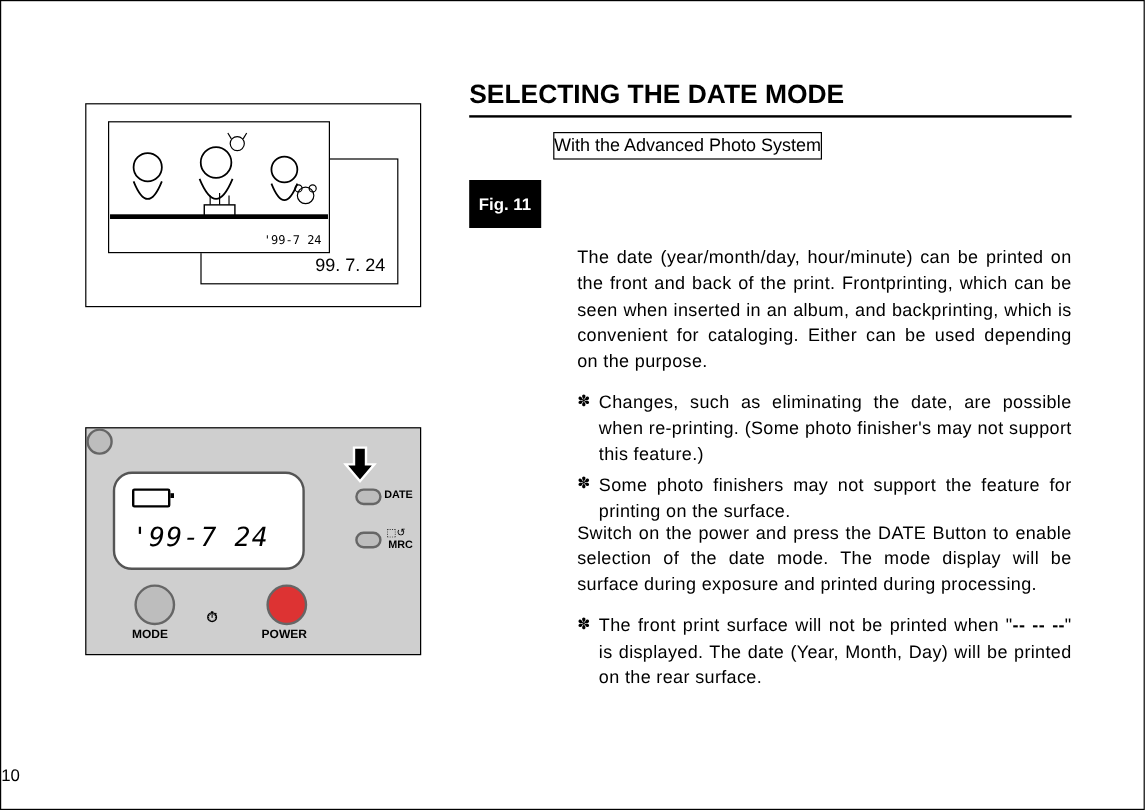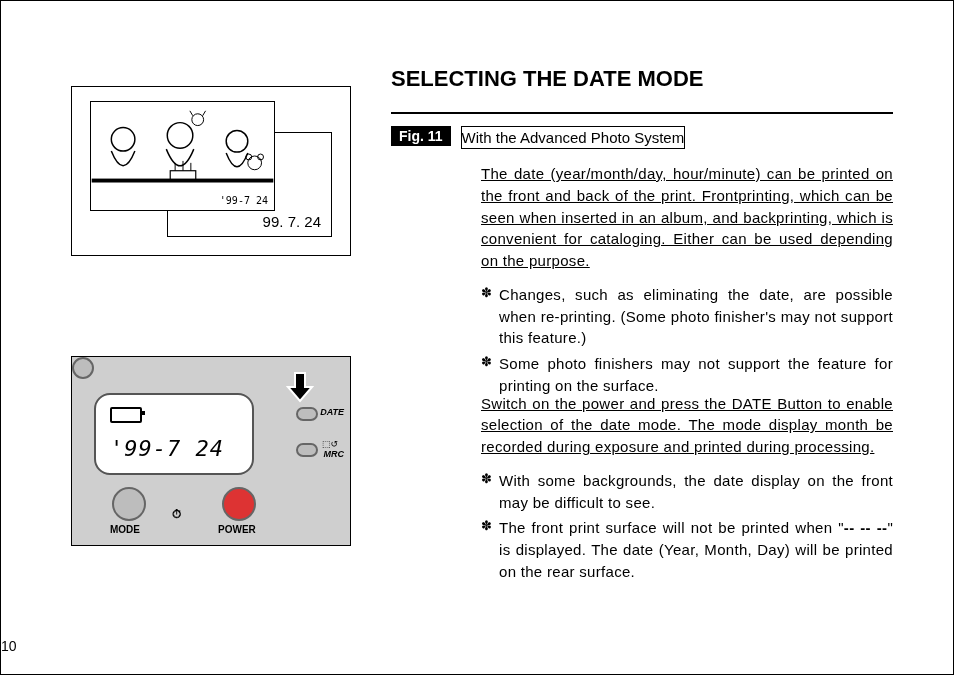--- a/index.html
+++ b/index.html
@@ -25,49 +25,49 @@
     width: 290px;
     flex-shrink: 0;
   }
   .right-col {
     flex: 1;
   }
   .title {
     font-size: 22px;
     font-weight: bold;
     border-bottom: 2px solid #000;
-    padding-bottom: 20px;
+    padding-bottom: 4px;
     margin: 25px 0 12px 0;
   }
   .section {
     display: flex;
     align-items: flex-start;
     gap: 10px;
     margin-bottom: 14px;
   }
   .fig-label {
     background: #000;
     color: #fff;
     font-weight: bold;
     font-size: 14px;
-    padding: 2px 8px;
+    padding: 12px 8px;
     white-space: nowrap;
+    margin-top: 40px;
   }
   .sub-box {
     border: 1px solid #000;
     font-size: 15px;
     padding: 2px 0;
   }
   .body-text {
     font-size: 15px;
     line-height: 1.45;
     text-align: justify;
     margin: 6px 0 12px 90px;
     letter-spacing: 0.3px;
-    text-decoration: underline;
   }
   .bullet-list {
     margin: 0 0 14px 90px;
     padding: 0;
     list-style: none;
   }
   .bullet-list li {
     position: relative;
     padding-left: 18px;
     font-size: 15px;
@@ -212,21 +212,21 @@
     right: 32px;
     width: 22px;
     height: 14px;
     background: #bdbdbd;
     border: 2px solid #666;
     border-radius: 7px;
     box-sizing: border-box;
   }
   .fig12 .date-btn { top: 50px; }
   .fig12 .mrc-btn { top: 86px; }
-  .fig12 .side-label { position:absolute; right:6px; font-size:9px; font-weight:bold;font-style:italic; }
+  .fig12 .side-label { position:absolute; right:6px; font-size:9px; font-weight:bold; }
   .fig12 .date-label { top: 50px; }
   .fig12 .mrc-label { top: 92px; }
   .fig12 .mrc-icon { position:absolute; right:12px; top:82px; font-size:9px; }
   .fig12 .arrow {
     position: absolute;
     right: 36px;
     top: 14px;
   }
   .fig12 .arrow svg { display:block; }
 
@@ -304,23 +304,22 @@
         <span class="sub-box">With the Advanced Photo System</span>
       </div>
       <p class="body-text">The date (year/month/day, hour/minute) can be printed on the front and back of the print. Frontprinting, which can be seen when inserted in an album, and backprinting, which is convenient for cataloging.  Either can be used depending on the purpose.</p>
       <ul class="bullet-list">
         <li>Changes, such as eliminating the date, are possible when re-printing. (Some photo finisher's may not support this feature.)</li>
         <li>Some photo finishers may not support the feature for printing on the surface.</li>
       </ul>
 
       <div class="spacer-11"></div>
 
-      <p class="body-text" style="margin-top:-28px;">Switch on the power and press the DATE Button to enable selection of the date mode. The mode display month be recorded during exposure and printed during processing.</p>
+      <p class="body-text" style="margin-top:-28px;">Switch on the power and press the DATE Button to enable selection of the date mode. The mode display will be surface during exposure and printed during processing.</p>
       <ul class="bullet-list">
-        <li>With some backgrounds, the date display on the front may be difficult to see.</li>
         <li>The front print surface will not be printed when "<span class="dashes">--  --  --</span>" is displayed. The date (Year, Month, Day) will be printed on the rear surface.</li>
       </ul>
     </div>
 
   </div>
 
   <div class="page-number">10</div>
 </div>
 
 </body></html>

